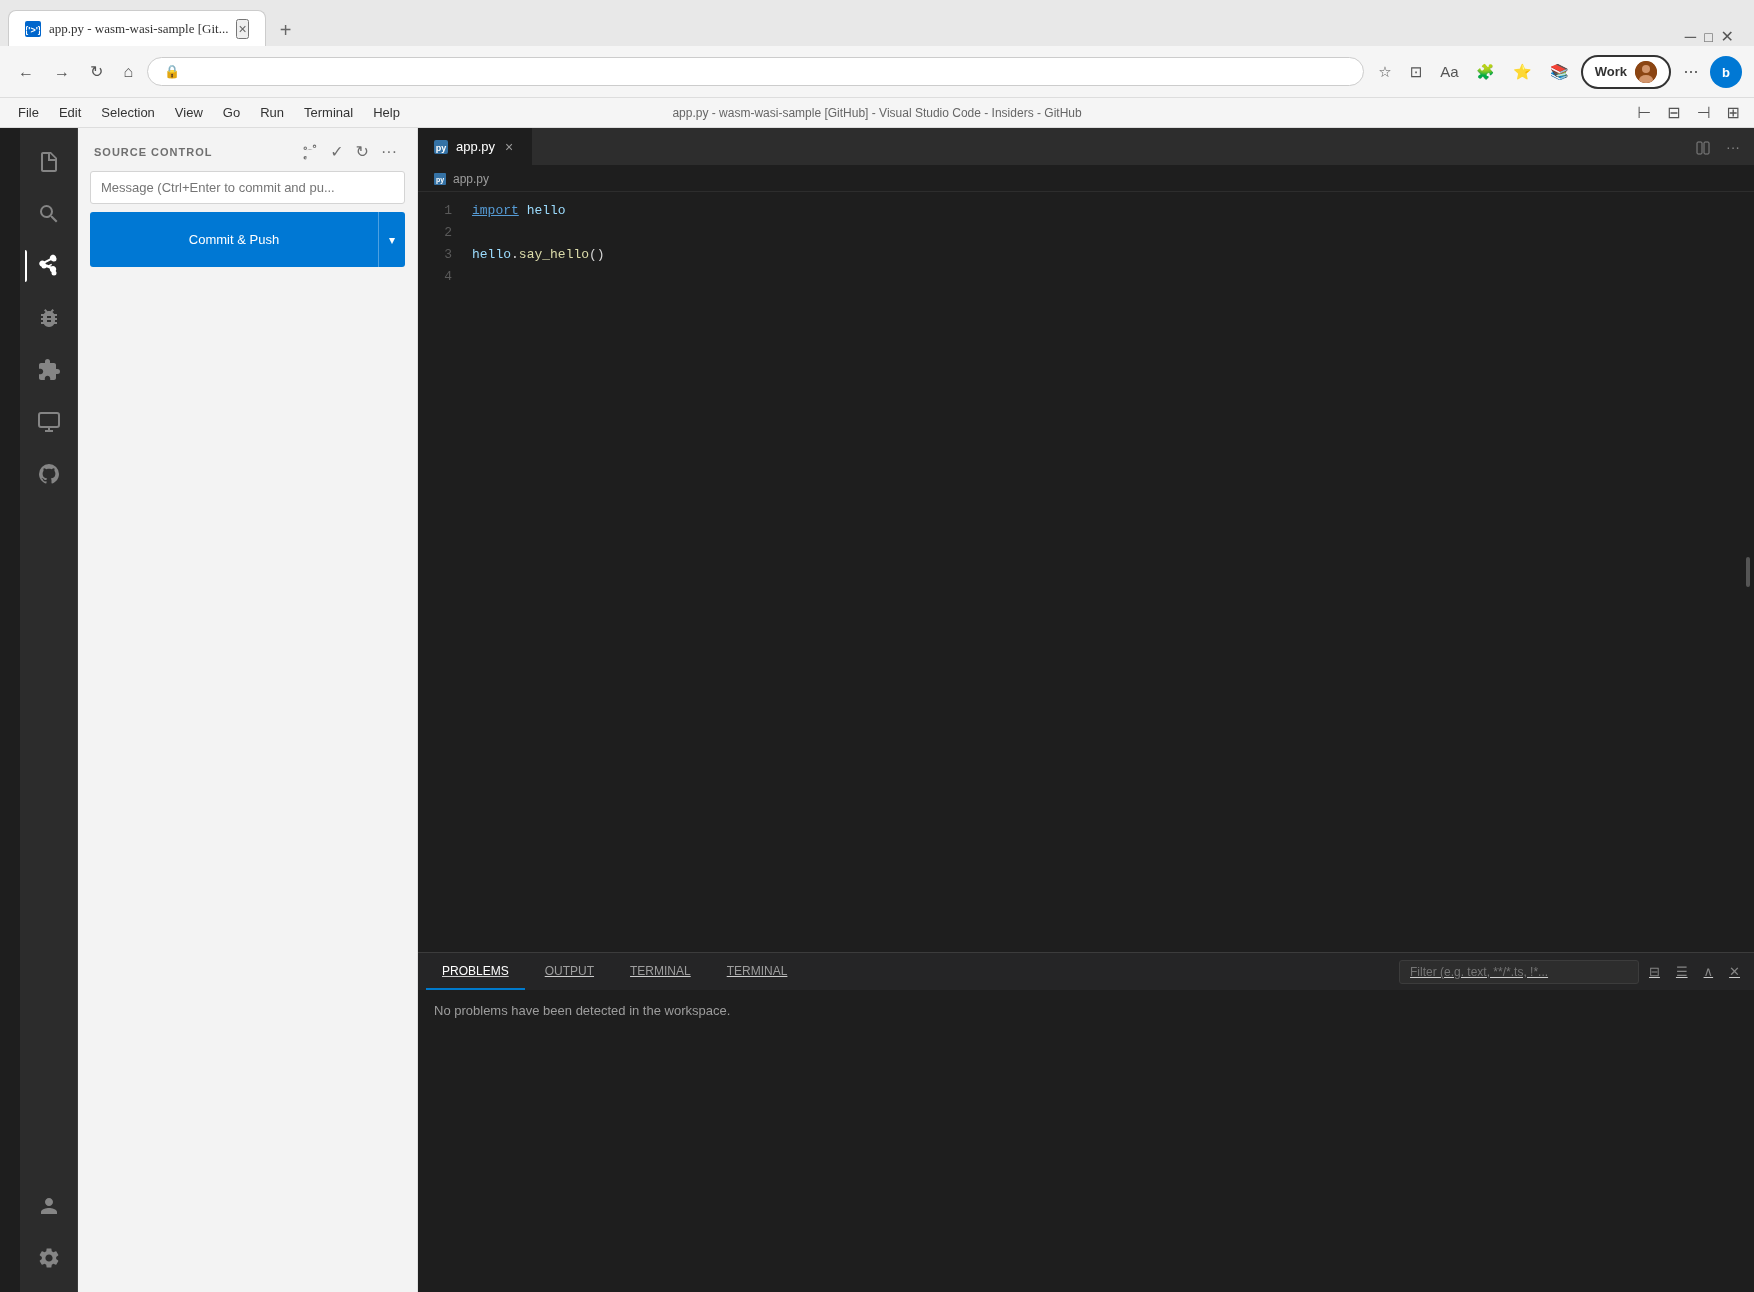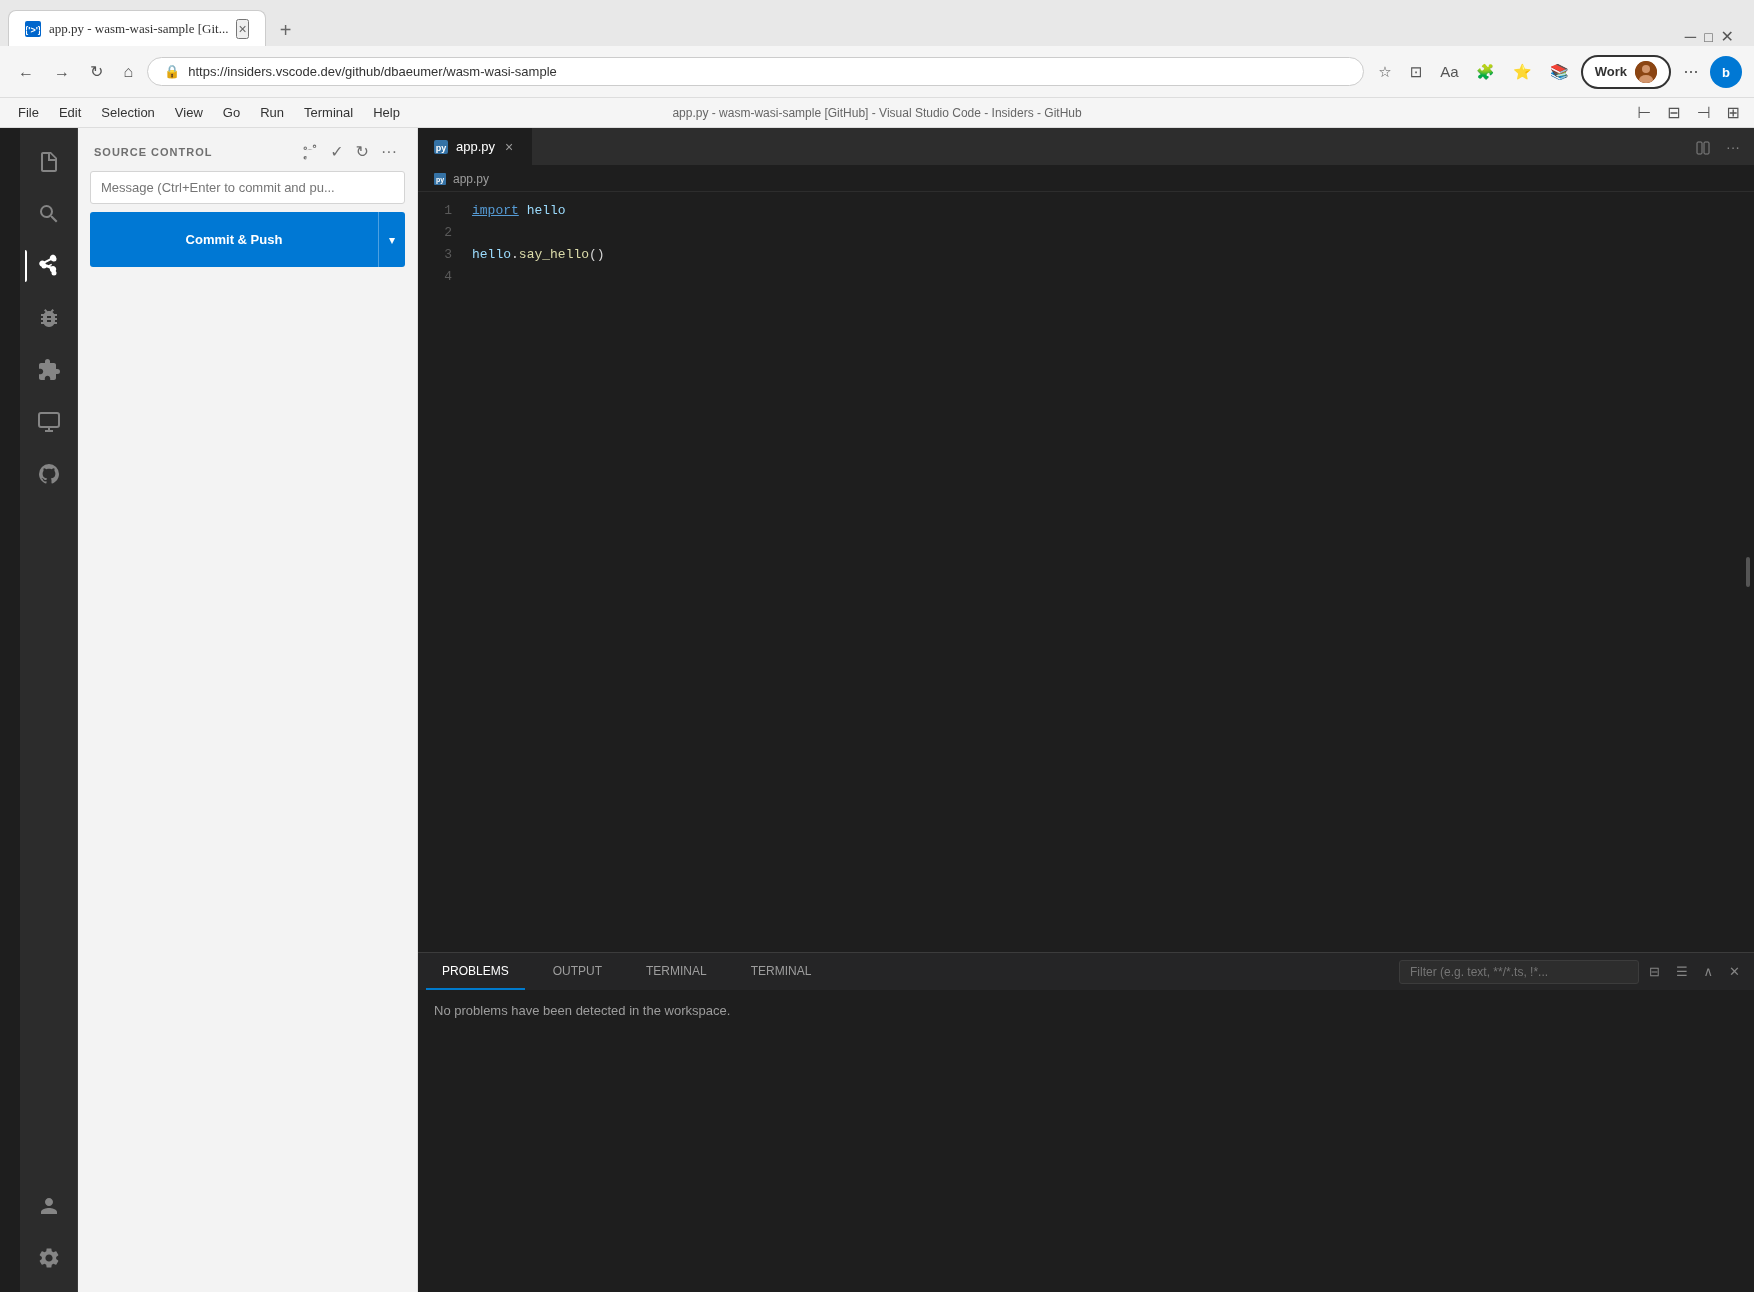--- a/index.html
+++ b/index.html
@@ -35,21 +35,21 @@
     .activity-spacer { flex: 1; }
 
     
     .sidebar { width: 340px; background: #f3f3f3; display: flex; flex-direction: column; border-right: 1px solid #e0e0e0; }
     .sidebar-header { padding: 12px 16px 8px; display: flex; align-items: center; justify-content: space-between; }
     .sidebar-title { font-size: 11px; font-weight: 700; color: #6f6f6f; letter-spacing: 1px; text-transform: uppercase; }
     .sidebar-actions { display: flex; gap: 4px; }
     .sidebar-action-btn { background: none; border: none; cursor: pointer; color: #6f6f6f; font-size: 16px; padding: 2px 4px; border-radius: 3px; }
     .commit-message-input { margin: 0 12px 8px; background: white; border: 1px solid #d4d4d4; border-radius: 3px; padding: 8px 10px; font-size: 13px; color: #666; width: calc(100% - 24px); }
     .commit-push-container { margin: 0 12px 12px; display: flex; }
-    .commit-push-btn { flex: 1; background: #0078d4; color: white; border: none; padding: 20px 16px; font-size: 13px; cursor: pointer; border-radius: 3px 0 0 3px; font-weight: 700; }
+    .commit-push-btn { flex: 1; background: #0078d4; color: white; border: none; padding: 20px 16px; font-size: 13px; cursor: pointer; border-radius: 3px 0 0 3px; font-weight: 400; }
     .commit-push-dropdown { background: #0078d4; color: white; border: none; border-left: 1px solid rgba(255,255,255,0.3); padding: 8px 10px; cursor: pointer; border-radius: 0 3px 3px 0; font-size: 12px; }
 
     
     .editor-area { flex: 1; display: flex; flex-direction: column; background: #1e1e1e; overflow: hidden; }
     
     
     .tab-bar { height: 38px; background: #2d2d2d; display: flex; align-items: stretch; border-bottom: 1px solid #1e1e1e; overflow: hidden; }
     .editor-tab { display: flex; align-items: center; gap: 8px; padding: 0 16px; font-size: 13px; cursor: pointer; border-right: 1px solid #1e1e1e; color: #9d9d9d; background: #2d2d2d; min-width: 100px; white-space: nowrap; }
     .editor-tab.active { background: #1e1e1e; color: #ffffff; border-bottom: none; }
     .tab-close-btn { background: none; border: none; cursor: pointer; color: #9d9d9d; font-size: 14px; padding: 0 2px; }
@@ -66,21 +66,21 @@
     .line-number { width: 50px; text-align: right; padding-right: 16px; color: #5a5a5a; font-size: 13px; font-family: 'Consolas', 'Courier New', monospace; user-select: none; flex-shrink: 0; }
     .line-content { font-size: 13px; font-family: 'Consolas', 'Courier New', monospace; color: #d4d4d4; padding-left: 4px; white-space: pre; }
     .kw-import { color: #569cd6; text-decoration: underline; }
     .kw-module { color: #9cdcfe; }
     .kw-method { color: #dcdcaa; }
     .kw-paren { color: #d4d4d4; }
     .scroll-indicator { position: absolute; right: 4px; top: 50%; width: 4px; height: 30px; background: #555; border-radius: 2px; transform: translateY(-50%); }
 
     
     .panel-area { height: 340px; border-top: 1px solid #3c3c3c; display: flex; flex-direction: column; background: #1e1e1e; }
-    .panel-tab-bar { height: 38px; background: #252526; display: flex; align-items: stretch; padding: 0 8px; gap: 12px; border-bottom: 1px solid #1e1e1e; }
+    .panel-tab-bar { height: 38px; background: #252526; display: flex; align-items: stretch; padding: 0 8px; gap: 4px; border-bottom: 1px solid #1e1e1e; text-decoration: underline; }
     .panel-tab { padding: 0 16px; font-size: 12px; cursor: pointer; color: #9d9d9d; display: flex; align-items: center; border-bottom: 2px solid transparent; }
     .panel-tab.active { color: #ffffff; border-bottom-color: #007acc; }
     .panel-tab-actions { margin-left: auto; display: flex; align-items: center; gap: 4px; }
     .panel-tab-action { background: none; border: none; cursor: pointer; color: #858585; font-size: 13px; padding: 4px 6px; }
     .panel-filter { background: #2d2d2d; border: 1px solid #3c3c3c; border-radius: 3px; padding: 4px 10px; font-size: 12px; color: #9d9d9d; width: 240px; }
     .panel-content { flex: 1; padding: 12px 16px; font-size: 13px; color: #9d9d9d; overflow: auto; }
 
     
     svg { display: inline-block; vertical-align: middle; }
   </style>
@@ -110,21 +110,20 @@
   </div>
 
   <div class="browser-nav">
     <button class="nav-btn">←</button>
     <button class="nav-btn">→</button>
     <button class="nav-btn">↻</button>
     <button class="nav-btn">⌂</button>
 
     <div class="address-bar">
       <span style="color:#555;font-size:13px;">🔒</span>
-      <span class="address-bar-text">https://insiders.vscode.dev/github/dbaeumer/wasm-wasi-sample</span>
     </div>
 
     <div class="nav-icons-right">
       <button class="nav-icon-btn">☆</button>
       <button class="nav-icon-btn">⊡</button>
       <button class="nav-icon-btn">Aa</button>
       <button class="nav-icon-btn">🧩</button>
       <button class="nav-icon-btn">⭐</button>
       <button class="nav-icon-btn">📚</button>
       <div class="work-profile">

